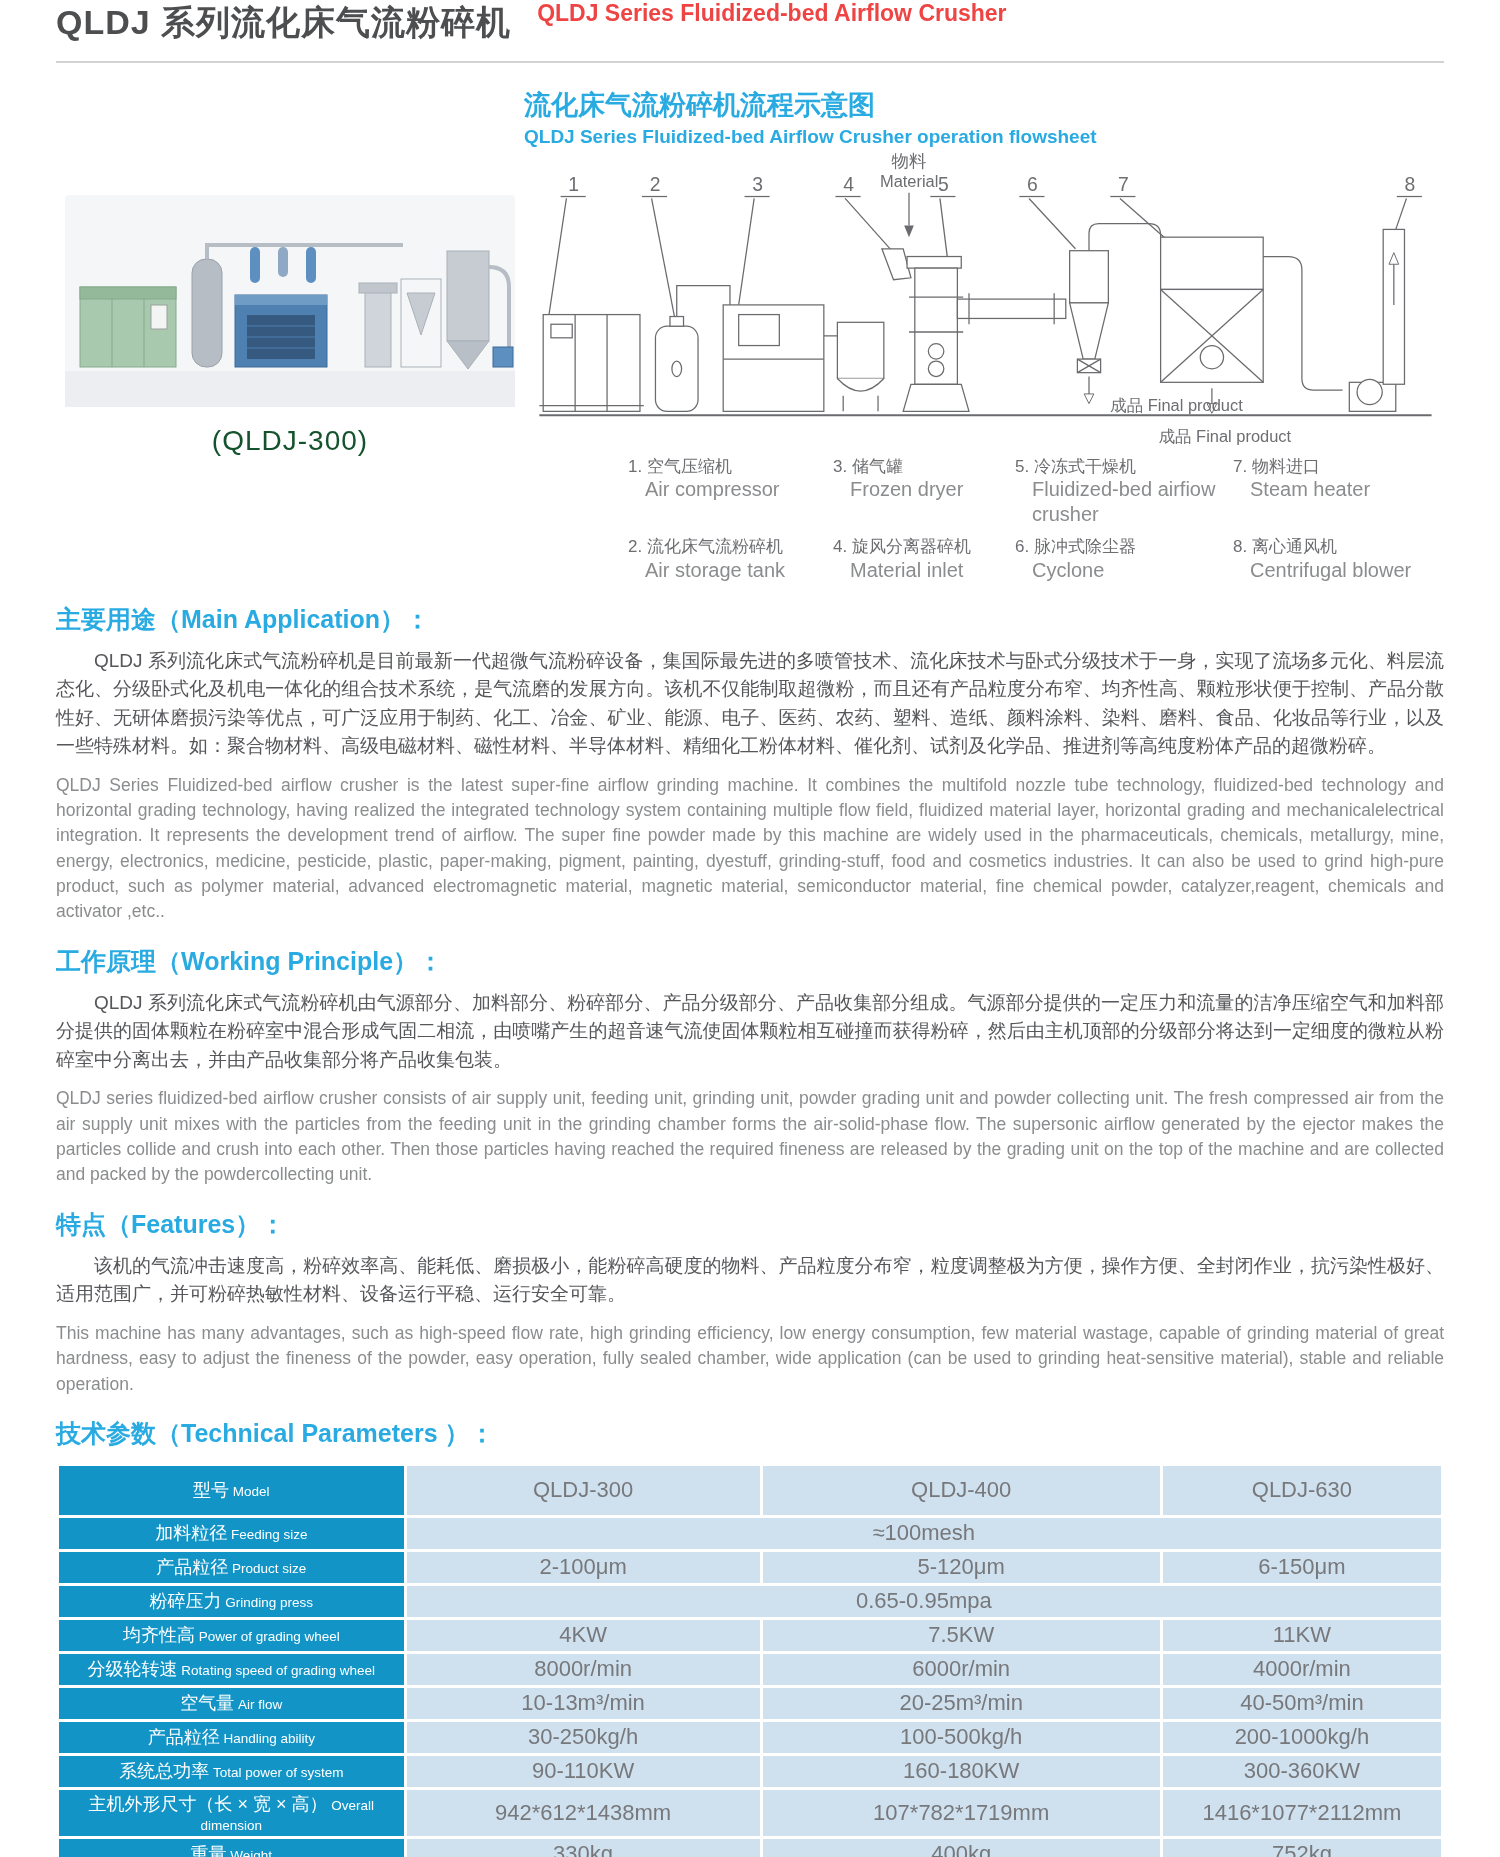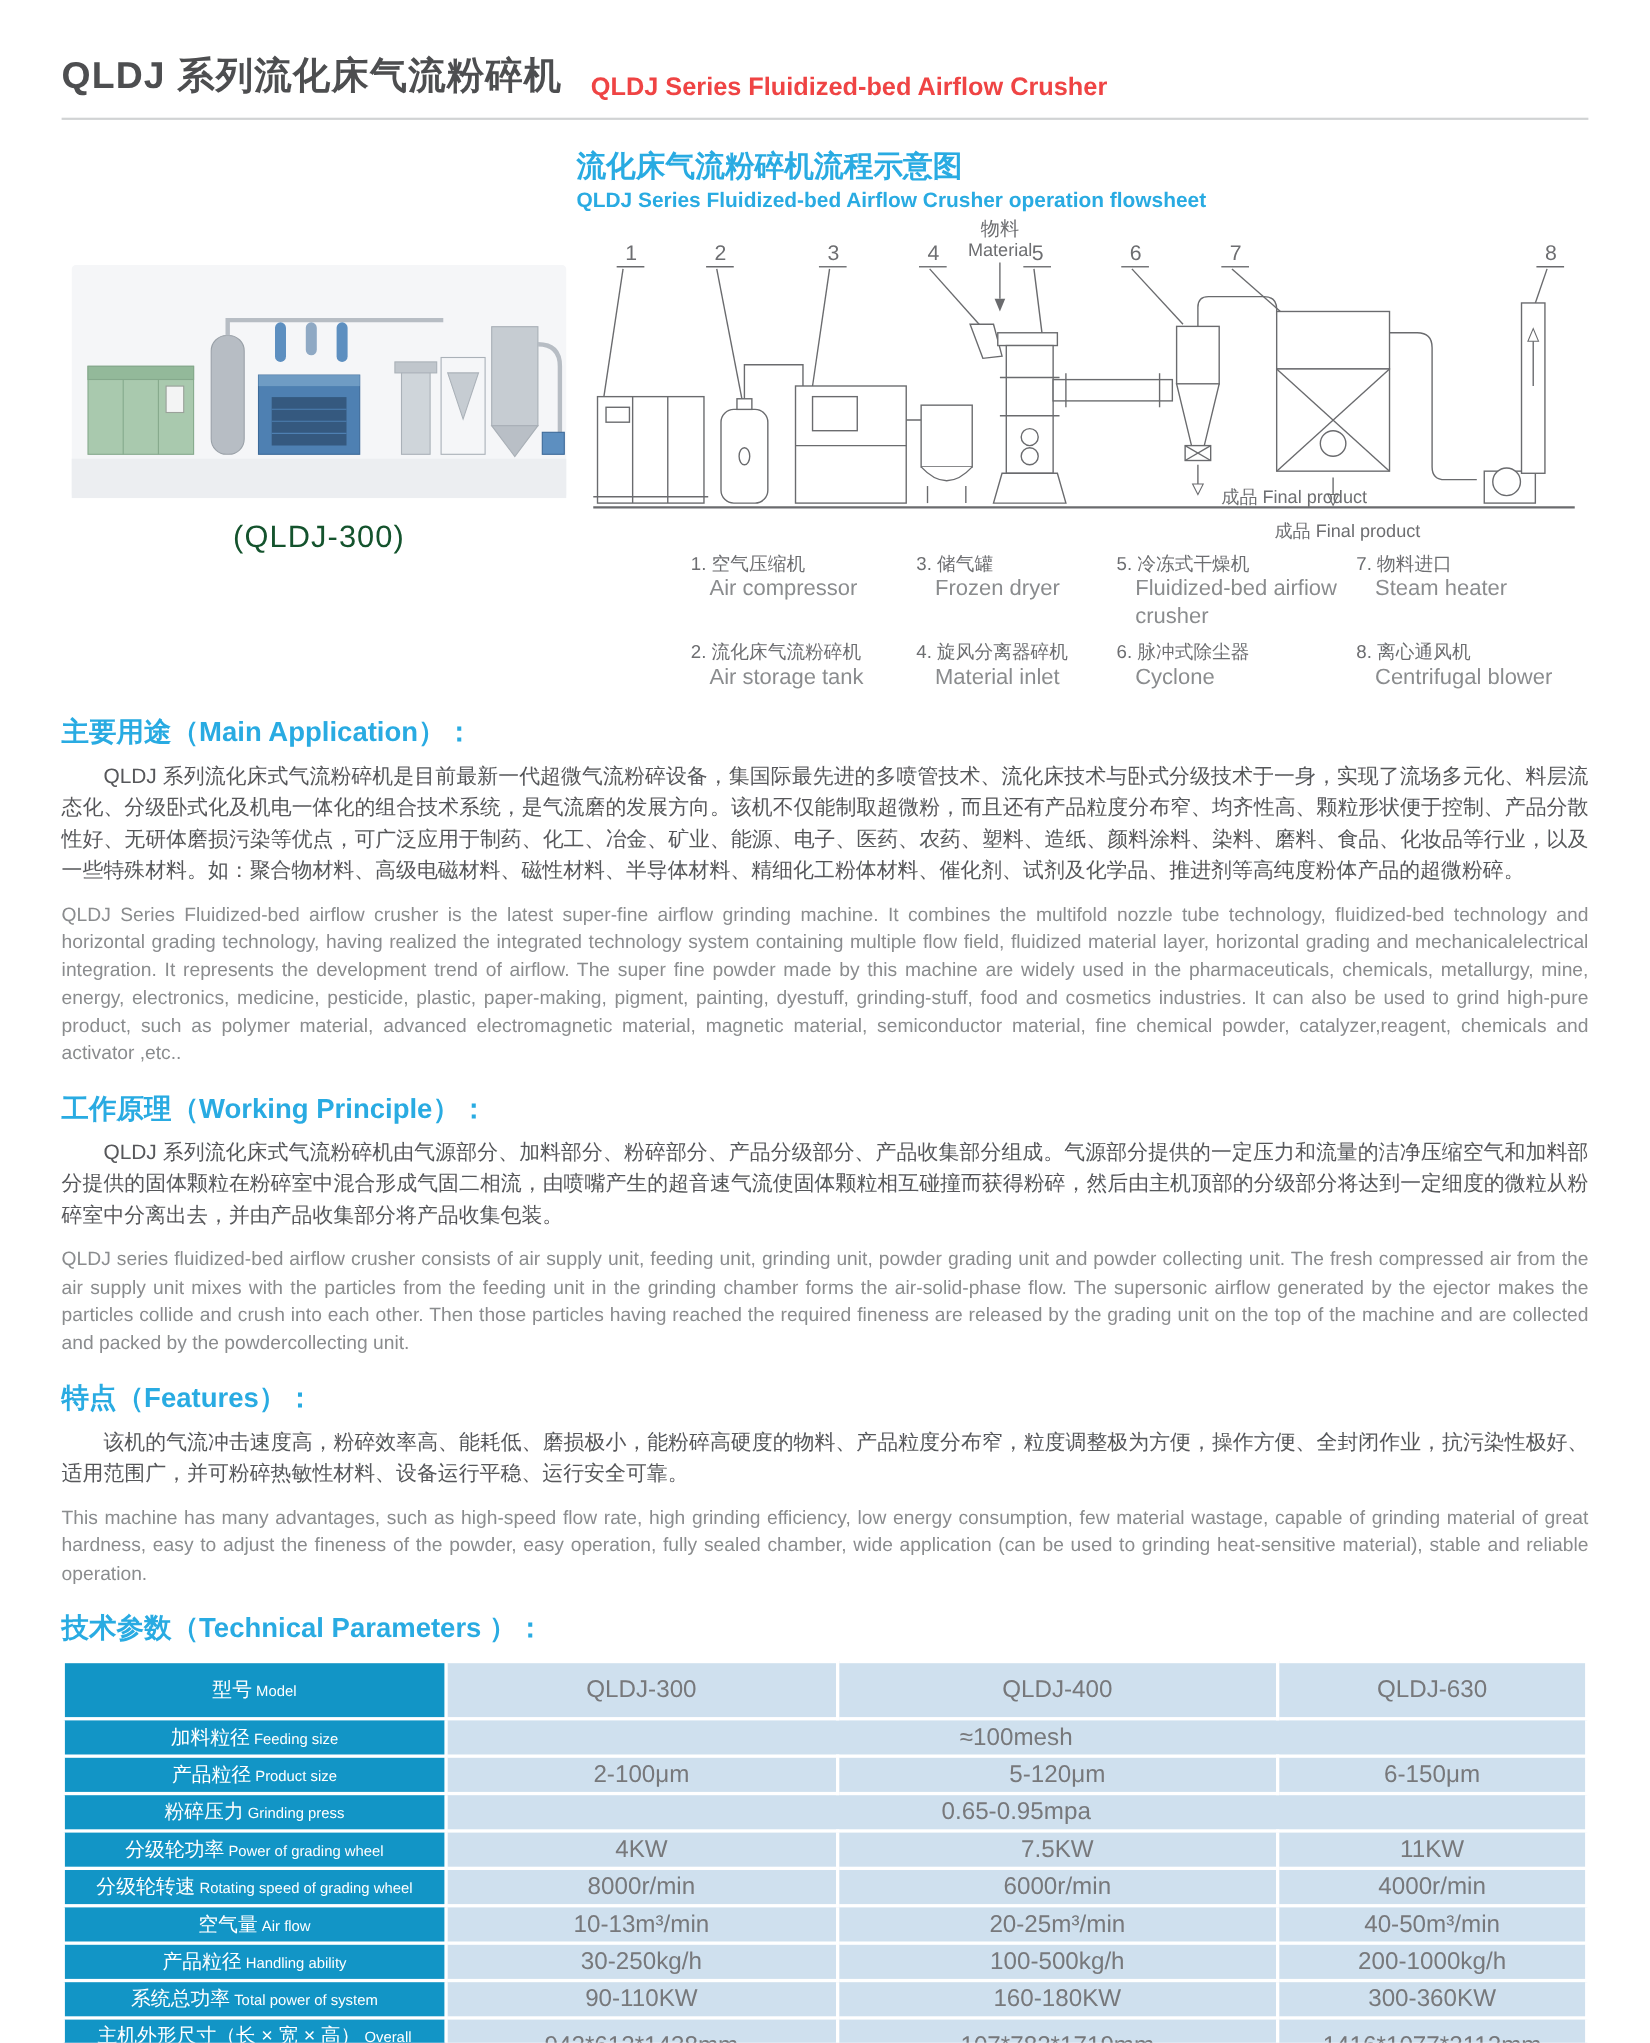--- a/index.html
+++ b/index.html
@@ -1,20 +1,20 @@
 <!DOCTYPE html>
 <html><head>
 <meta charset="utf-8">
 <style>
   * { margin:0; padding:0; box-sizing:border-box; }
   body { background:#ffffff; font-family:"Liberation Sans","DejaVu Sans",sans-serif; }
   .page { width:1500px; height:1857px; padding:0 56px; overflow:hidden; background:#fff; margin:0 auto; position:relative; }
 
   
-  .header { padding-top:46px; padding-bottom:15px; border-bottom:2px solid #d1d3d4; display:flex; align-items:flex-end; gap:26px; }
+  .header { padding-bottom:15px; border-bottom:2px solid #d1d3d4; display:flex; align-items:flex-start; gap:26px; }
   .title-cn { font-size:34px; font-weight:bold; color:#4d4e50; letter-spacing:1px; }
   .title-en { font-size:23px; font-weight:bold; color:#ef4444; }
 
   
   .flowsheet { margin-top:24px; display:flex; }
   .photo-col { width:468px; flex:0 0 468px; padding-top:108px; text-align:center; }
   .photo-caption { margin-top:14px; font-size:28px; color:#14532d; letter-spacing:1px; }
   .diagram-col { flex:1; }
   .fs-title-cn { color:#29abe2; font-size:27px; font-weight:bold; }
   .fs-title-en { color:#29abe2; font-size:19px; font-weight:bold; margin-top:3px; }
@@ -319,21 +319,21 @@
             <td class="cell-label"><span class="lbl-cn">产品粒径</span><span class="lbl-en"> Product size</span></td>
             <td class="cell-value">2-100μm</td>
             <td class="cell-value">5-120μm</td>
             <td class="cell-value">6-150μm</td>
           </tr>
           <tr>
             <td class="cell-label"><span class="lbl-cn">粉碎压力</span><span class="lbl-en"> Grinding press</span></td>
             <td colspan="3" class="cell-value">0.65-0.95mpa</td>
           </tr>
           <tr>
-            <td class="cell-label"><span class="lbl-cn">分级轮功率</span><span class="lbl-en"> Power of grading wheel</span></td>
+            <td class="cell-label"><span class="lbl-cn">均齐性高</span><span class="lbl-en"> Power of grading wheel</span></td>
             <td class="cell-value">4KW</td>
             <td class="cell-value">7.5KW</td>
             <td class="cell-value">11KW</td>
           </tr>
           <tr>
             <td class="cell-label"><span class="lbl-cn">分级轮转速</span><span class="lbl-en"> Rotating speed of grading wheel</span></td>
             <td class="cell-value">8000r/min</td>
             <td class="cell-value">6000r/min</td>
             <td class="cell-value">4000r/min</td>
           </tr>

